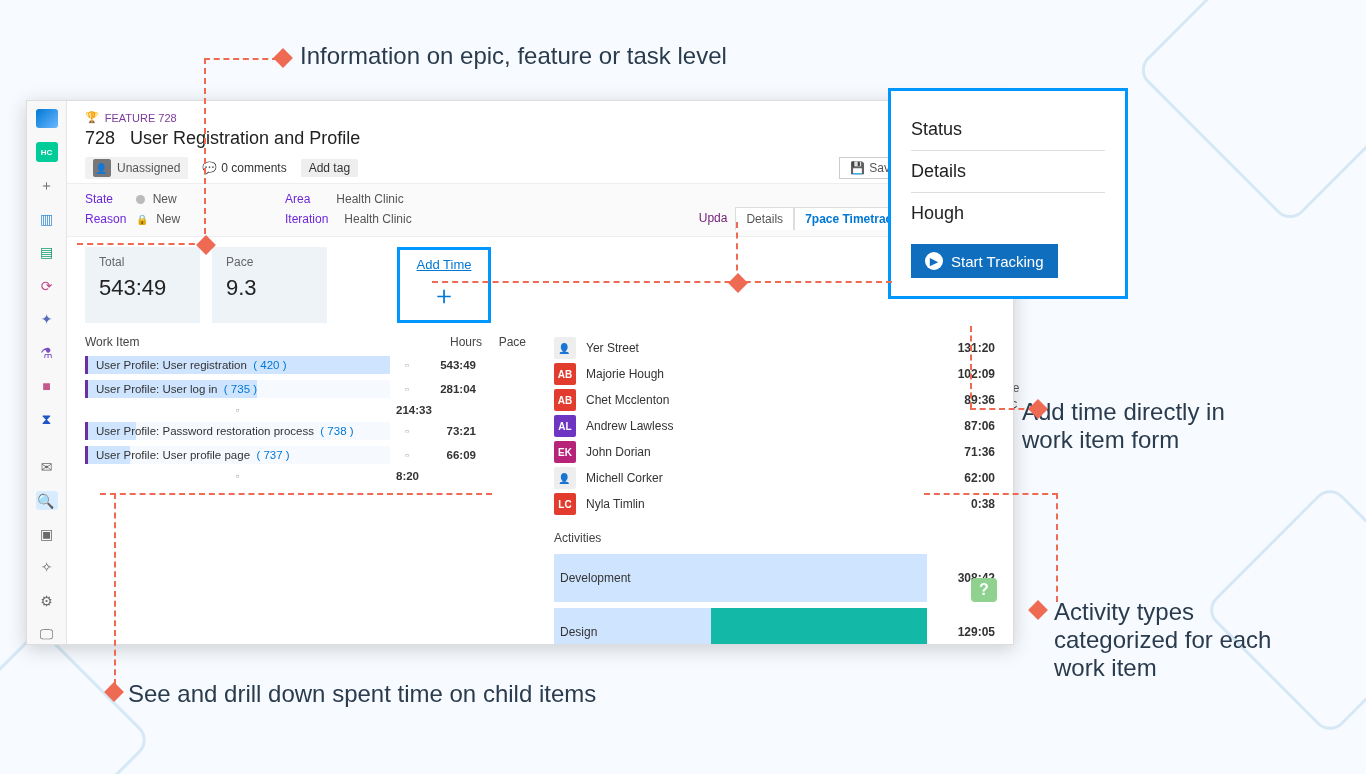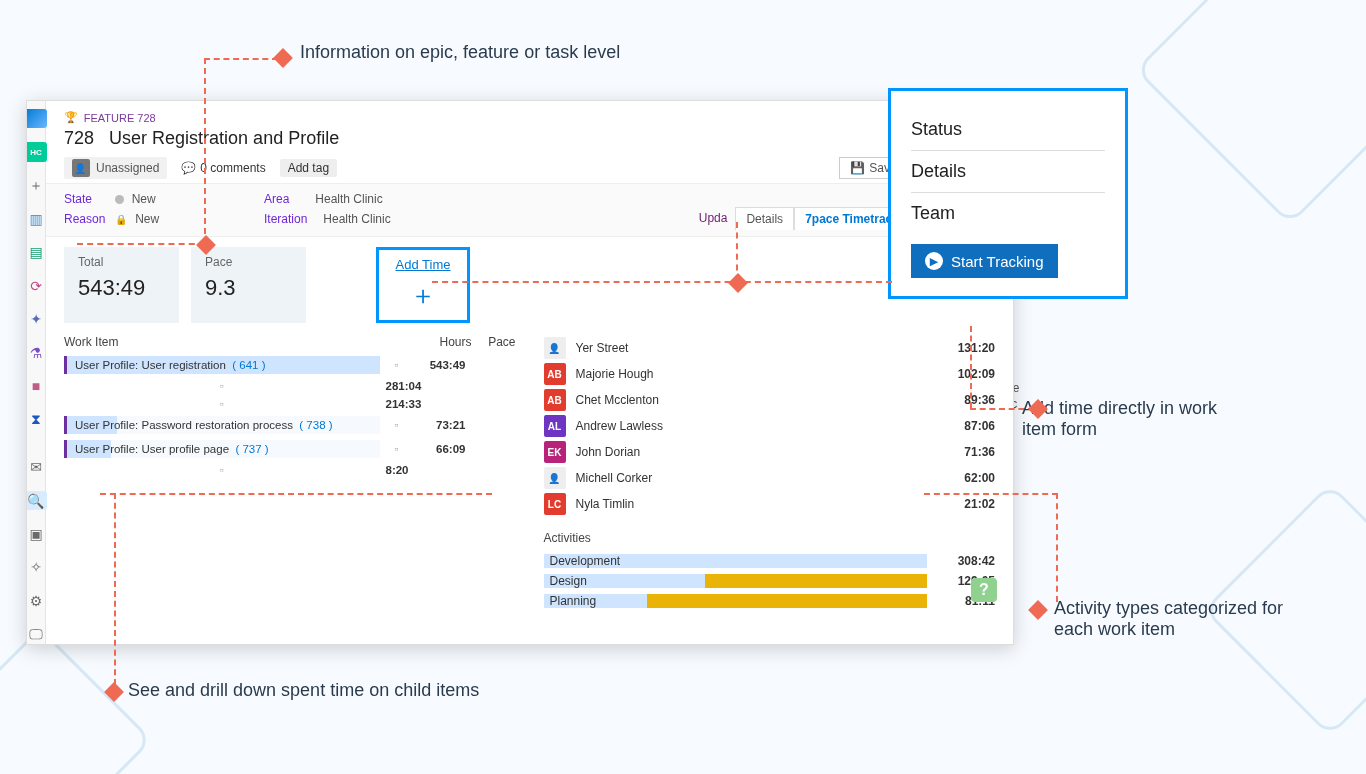--- a/index.html
+++ b/index.html
@@ -5,21 +5,21 @@
   * { box-sizing: border-box; margin: 0; padding: 0; }
   body { font-family: "Segoe UI", Arial, sans-serif; background: #f7fbff; color: #333; width: 1366px; height: 774px; overflow: hidden; position: relative; }
   
   
   .bg-diamond { position: absolute; border: 3px solid #d6e8f5; transform: rotate(45deg); border-radius: 18px; z-index: 0; }
 
   
   .app-window { position: absolute; left: 26px; top: 100px; width: 988px; height: 545px; background: #fff; border: 1px solid #ddd; box-shadow: 0 4px 18px rgba(0,0,0,0.18); display: flex; z-index: 5; overflow: hidden; }
 
   
-  .leftnav { width: 19px; background: #f8f8f8; border-right: 1px solid #e5e5e5; display: flex; flex-direction: column; align-items: center; padding-top: 8px; gap: 14px; }
+  .leftnav { width: 40px; background: #f8f8f8; border-right: 1px solid #e5e5e5; display: flex; flex-direction: column; align-items: center; padding-top: 8px; gap: 14px; }
   .leftnav .nav-item { width: 22px; height: 22px; border-radius: 3px; display:flex; align-items:center; justify-content:center; }
   .nav-logo { background: linear-gradient(135deg,#0078d4,#6bb8ff); }
   .nav-hc { background: #0c9; color:#fff; font-size:8px; font-weight:bold; }
   .nav-ico { font-size:14px; color:#6a6a6a; }
   .leftnav .nav-item.active { background:#d8ecff; }
 
   .main { flex:1; display:flex; flex-direction:column; }
 
   
   .wi-header { padding: 10px 18px 4px 18px; border-bottom:0; }
@@ -81,35 +81,35 @@
   .team-av { width:22px;height:22px; border-radius:2px; display:flex;align-items:center;justify-content:center; font-size:10px; color:#fff; font-weight:bold;}
   .team-name-col { display:flex; flex-direction:row; gap:18px; }
   .team-name { color:#333; }
   .team-bar { height:4px; background:#e8e8e8; position:relative; border-radius:2px; overflow:hidden; display:flex;}
   .seg { height:100%; }
   .team-time { text-align:right; font-weight:600; }
 
   
   .act-section { margin-top:14px; }
   .act-row { display:grid; grid-template-columns: 1fr 60px; align-items:center; font-size:12px; padding:3px 0; gap:8px; }
-  .act-name { position:relative; background:#eab308; padding:0 6px; }
+  .act-name { position:relative; background:#14b8a6; padding:17px 6px; }
   .act-name .bar { position:absolute; left:0; top:0; bottom:0; background:#cfe5ff; z-index:0; }
   .act-name span { position:relative; z-index:1; }
   .act-time { text-align:right; font-weight:600; }
   .help-badge { position:absolute; right:-2px; width:26px;height:24px; background:#8fd18f; border-radius:4px; display:flex;align-items:center;justify-content:center; color:#fff; font-weight:bold; z-index:3;}
 
   
   .side-panel { position:absolute; left: 888px; top: 88px; width: 240px; background:#fff; border:3px solid #0096ff; padding:18px 20px 18px 20px; z-index: 40; }
   .side-panel .sp-item { font-size:18px; color:#222; padding:10px 0; border-bottom:1px solid #ddd; }
   .side-panel .sp-item:last-of-type { border-bottom:none; }
   .start-tracking { margin-top:10px; background:#106ebe; color:#fff; border:none; padding:8px 14px; font-size:15px; display:flex; align-items:center; gap:8px; cursor:pointer; }
   .start-tracking .play { width:18px;height:18px;border-radius:50%;background:#fff;color:#106ebe;display:flex;align-items:center;justify-content:center;font-size:11px;}
 
   
-  .annot { position:absolute; color:#2a3b4d; font-size:18px; z-index: 60; }
+  .annot { position:absolute; color:#2a3b4d; font-size:24px; z-index: 60; }
   .annot-diamond { width:14px;height:14px; background:#ee6a52; transform:rotate(45deg); position:absolute; z-index:61;}
   .dash-line { position:absolute; border-color:#ee6a52 !important; z-index:50; }
   .dash-h { border-top:2.5px dashed #ee6a52; height:0; }
   .dash-v { border-left:2.5px dashed #ee6a52; width:0; }
 
   
   .behind-text { position:absolute; left:1002px; top:380px; font-size:12px; color:#555; z-index:3; line-height:16px;}
 </style>
 </head>
 <body>
@@ -259,27 +259,31 @@
         <div class="workitem-head">
           <div>Work Item</div>
           <div></div>
           <div class="r">Hours</div>
           <div class="r">Pace</div>
         </div>
         <div class="wi-rows" id="wi-rows">
             <div class="wi-row">
     <div class="wi-name">
       <div class="bar" style="width:100%"></div>
-      <span>User Profile: User registration &nbsp;<span class="ref">( 641 )</span></span>
+      <span>User Profile: User registration &nbsp;<span class="ref">( 420 )</span></span>
     </div>
     <div class="wi-icon">▫</div>
     <div class="wi-hours">543:49</div>
     <div class="wi-pace"></div>
             </div>
             <div class="wi-row">
+    <div class="wi-name">
+      <div class="bar" style="width:56%"></div>
+      <span>User Profile: User log in &nbsp;<span class="ref">( 735 )</span></span>
+    </div>
     <div class="wi-icon">▫</div>
     <div class="wi-hours">281:04</div>
     <div class="wi-pace"></div>
             </div>
             <div class="wi-row">
     <div class="wi-icon">▫</div>
     <div class="wi-hours">214:33</div>
     <div class="wi-pace"></div>
             </div>
             <div class="wi-row">
@@ -395,21 +399,21 @@
     <div class="team-time">62:00</div>
             </div>
             <div class="team-row">
     <div class="team-av" style="background:#e23c2e;">LC</div>
     <div class="team-name-col">
       <div class="team-name">Nyla Timlin</div>
       <div class="team-bar">
                   <div class="seg" style="background:#e8e8e8;width:100%"></div>
                 </div>
     </div>
-    <div class="team-time">21:02</div>
+    <div class="team-time">0:38</div>
             </div>
           </div>
 
         <div class="act-section">
           <div class="section-title">
             <span>Activities</span>
           </div>
           <div id="act-rows" style="position:relative">
               <div class="act-row">
     <div class="act-name">
@@ -436,18 +440,18 @@
         </div>
         <div class="help-badge" style="bottom:32px;">?</div>
       </div>
     </div>
   </div>
 </div>
 
 <div class="side-panel">
   <div class="sp-item">Status</div>
   <div class="sp-item">Details</div>
-  <div class="sp-item">Team</div>
+  <div class="sp-item">Hough</div>
   <button class="start-tracking">
     <span class="play">▶</span>
     <span>Start Tracking</span>
   </button>
 </div>
 
 </body></html>

